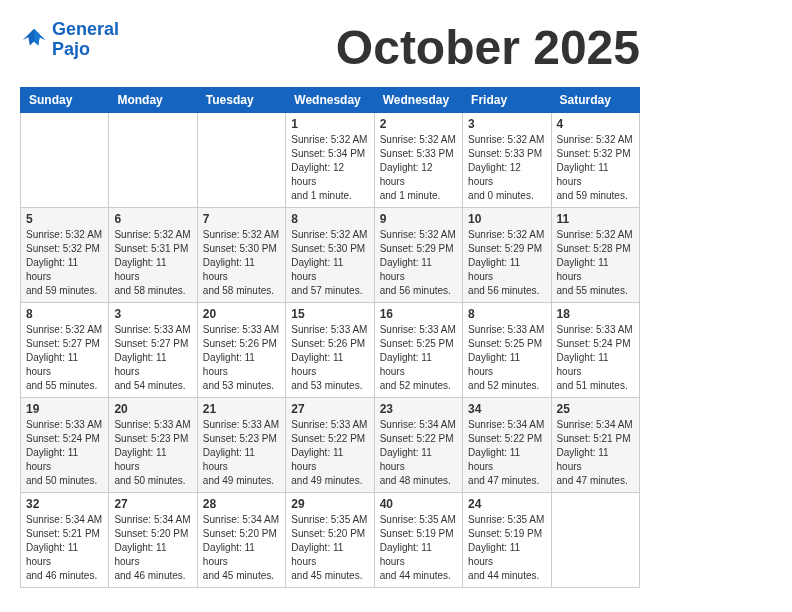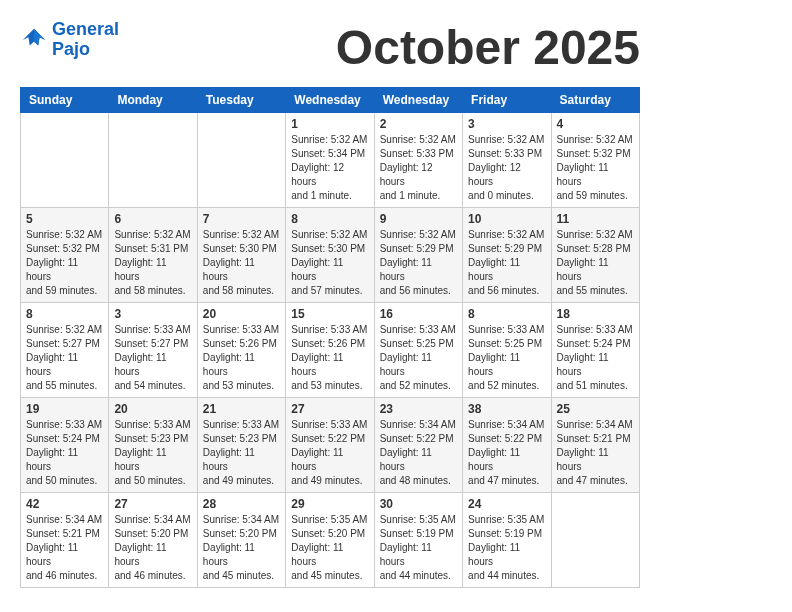--- a/index.html
+++ b/index.html
@@ -285,37 +285,37 @@
 and 49 minutes.</div>
           </td>
           <td>
             <div class="day-num">23</div>
             <div class="day-info" style="white-space: pre-line;">Sunrise: 5:34 AM
 Sunset: 5:22 PM
 Daylight: 11 hours
 and 48 minutes.</div>
           </td>
           <td>
-            <div class="day-num">38</div>
+            <div class="day-num">34</div>
             <div class="day-info" style="white-space: pre-line;">Sunrise: 5:34 AM
 Sunset: 5:22 PM
 Daylight: 11 hours
 and 47 minutes.</div>
           </td>
           <td>
             <div class="day-num">25</div>
             <div class="day-info" style="white-space: pre-line;">Sunrise: 5:34 AM
 Sunset: 5:21 PM
 Daylight: 11 hours
 and 47 minutes.</div>
           </td>
         </tr>
         <tr>
           <td>
-            <div class="day-num">42</div>
+            <div class="day-num">32</div>
             <div class="day-info" style="white-space: pre-line;">Sunrise: 5:34 AM
 Sunset: 5:21 PM
 Daylight: 11 hours
 and 46 minutes.</div>
           </td>
           <td>
             <div class="day-num">27</div>
             <div class="day-info" style="white-space: pre-line;">Sunrise: 5:34 AM
 Sunset: 5:20 PM
 Daylight: 11 hours
@@ -329,21 +329,21 @@
 and 45 minutes.</div>
           </td>
           <td>
             <div class="day-num">29</div>
             <div class="day-info" style="white-space: pre-line;">Sunrise: 5:35 AM
 Sunset: 5:20 PM
 Daylight: 11 hours
 and 45 minutes.</div>
           </td>
           <td>
-            <div class="day-num">30</div>
+            <div class="day-num">40</div>
             <div class="day-info" style="white-space: pre-line;">Sunrise: 5:35 AM
 Sunset: 5:19 PM
 Daylight: 11 hours
 and 44 minutes.</div>
           </td>
           <td>
             <div class="day-num">24</div>
             <div class="day-info" style="white-space: pre-line;">Sunrise: 5:35 AM
 Sunset: 5:19 PM
 Daylight: 11 hours

